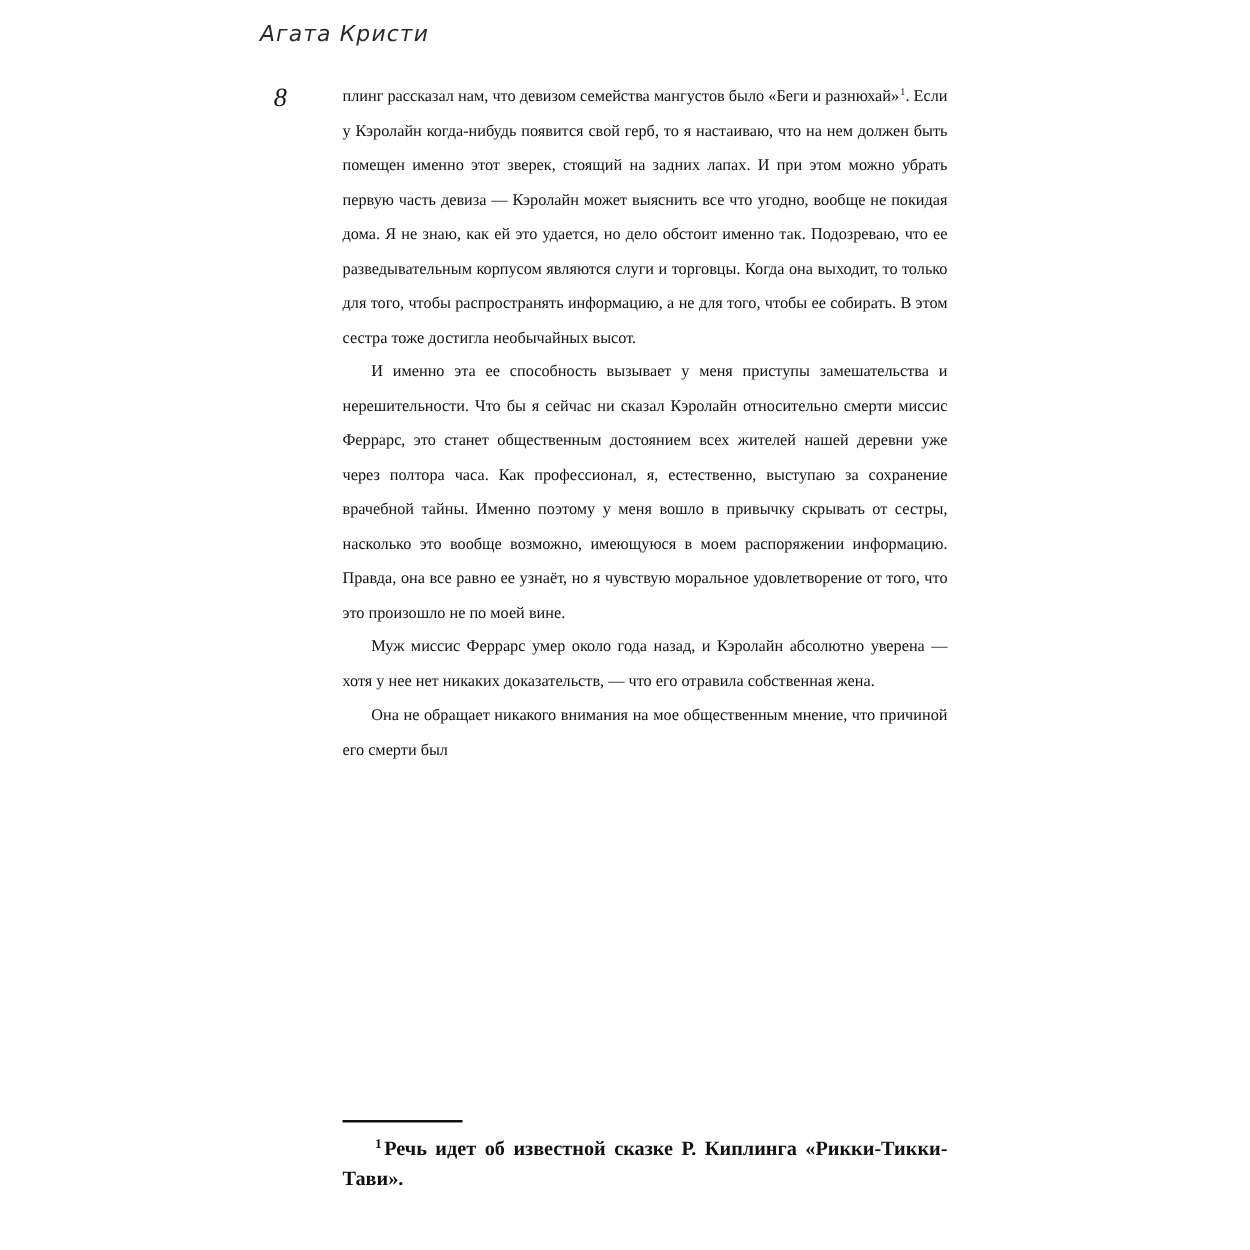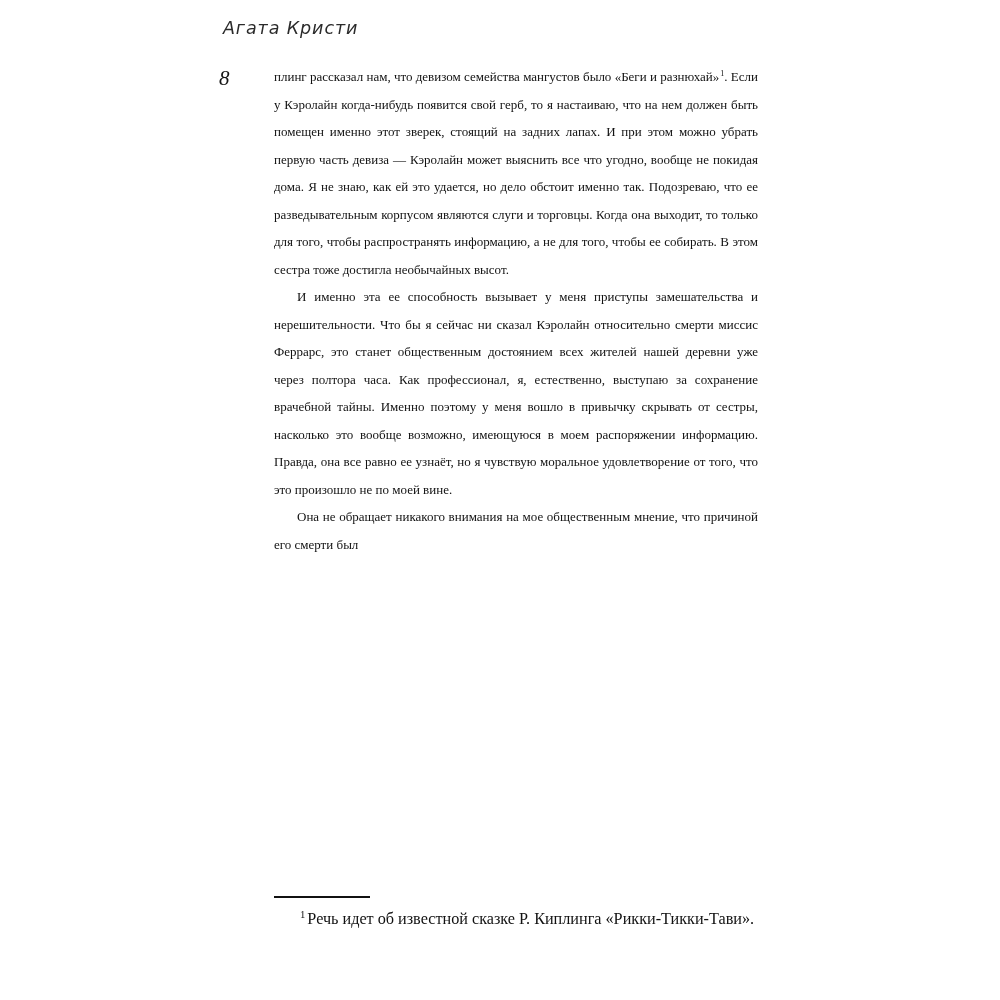--- a/index.html
+++ b/index.html
@@ -22,21 +22,21 @@
     left: 0;
     top: 0;
     width: 1000px;
     height: 1000px;
     background: #ffffff;
   }
 
   
   .running-head {
     position: absolute;
-    left: 223px;
+    left: 208px;
     top: 18px;
     width: 540px;
     font-family: "DejaVu Sans", "Liberation Sans", sans-serif;
     font-style: italic;
     font-weight: 400;
     font-size: 17.5px;
     letter-spacing: 0.9px;
     color: #2b2b2b;
     white-space: nowrap;
   }
@@ -99,20 +99,21 @@
     border: 0;
     border-top: 2px solid #111111;
     margin: 0 0 9px 0;
   }
   .footnote-text {
     margin: 0;
     font-size: 16.2px;
     line-height: 24px;
     text-align: justify;
     color: #111111;
+    font-weight: bold;
   }
   .footnote-text .fn-marker {
     font-size: 0.66em;
     vertical-align: super;
     line-height: 0;
     padding-right: 2px;
   }
   .fn-indent {
     display: inline-block;
     width: 26px;
@@ -128,20 +129,21 @@
   <div class="folio">8</div>
 
   <div class="textblock">
 
     <p class="para">
       <span>плинг рассказал нам, что девизом семейства мангустов было «Беги и разнюхай»</span><span class="fn-ref">1</span><span>. Если у Кэролайн когда-нибудь появится свой герб, то я настаиваю, что на нем должен быть помещен именно этот зверек, стоящий на задних лапах. И при этом можно убрать первую часть девиза — Кэролайн может выяснить все что угодно, вообще не покидая дома. Я не знаю, как ей это удается, но дело обстоит именно так. Подозреваю, что ее разведывательным корпусом являются слуги и торговцы. Когда она выходит, то только для того, чтобы распространять информацию, а не для того, чтобы ее собирать. В этом сестра тоже достигла необычайных высот.</span>
     </p>
 
     <p class="para indent">И именно эта ее способность вызывает у меня приступы замешательства и нерешительности. Что бы я сейчас ни сказал Кэролайн относительно смерти миссис Феррарс, это станет общественным достоянием всех жителей нашей деревни уже через полтора часа. Как профессионал, я, естественно, выступаю за сохранение врачебной тайны. Именно поэтому у меня вошло в привычку скрывать от сестры, насколько это вообще возможно, имеющуюся в моем распоряжении информацию. Правда, она все равно ее узнаёт, но я чувствую моральное удовлетворение от того, что это произошло не по моей вине.</p>
 
+    <p class="para indent">Муж миссис Феррарс умер около года назад, и Кэролайн абсолютно уверена — хотя у нее нет никаких доказательств, — что его отравила собственная жена.</p>
 
     <p class="para indent">Она не обращает никакого внимания на мое общественным мнение, что причиной его смерти был</p>
 
   </div>
 
   <div class="footnote-zone">
     <hr class="footnote-rule">
     <p class="footnote-text">
       <span class="fn-indent"></span><span class="fn-marker">1</span><span>Речь идет об известной сказке Р. Киплинга «Рикки-Тикки-Тави».</span>
     </p>

